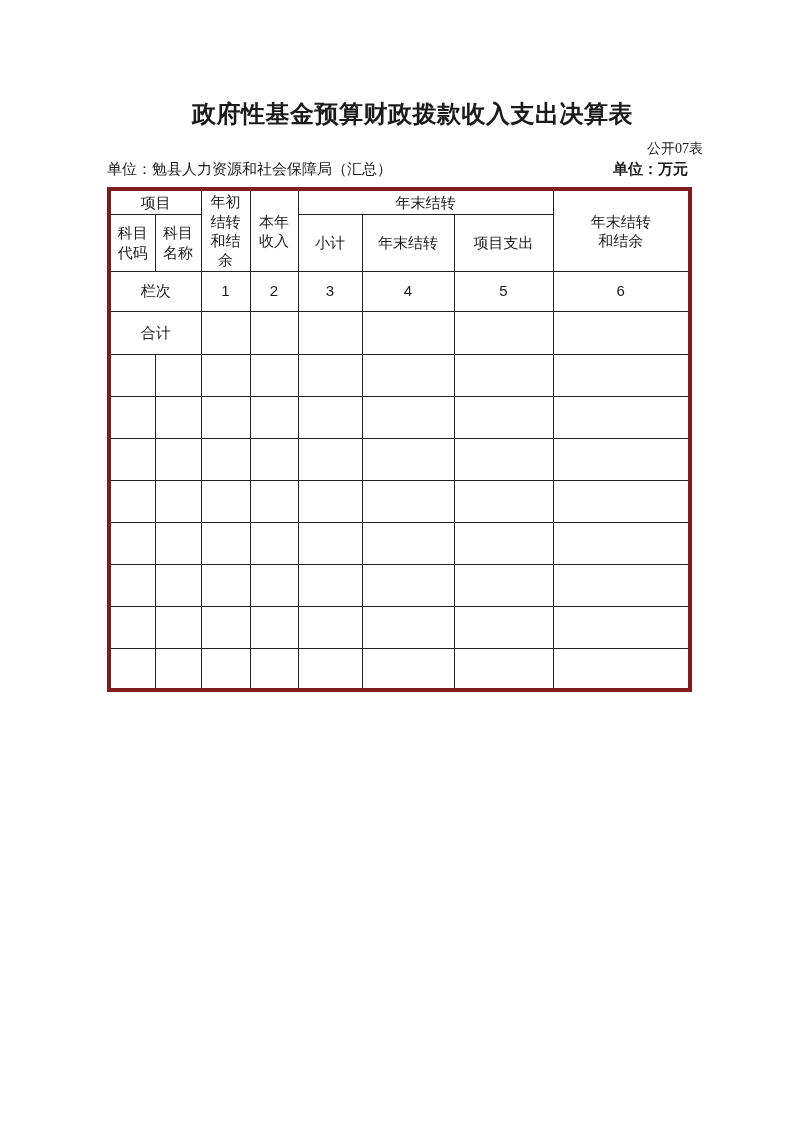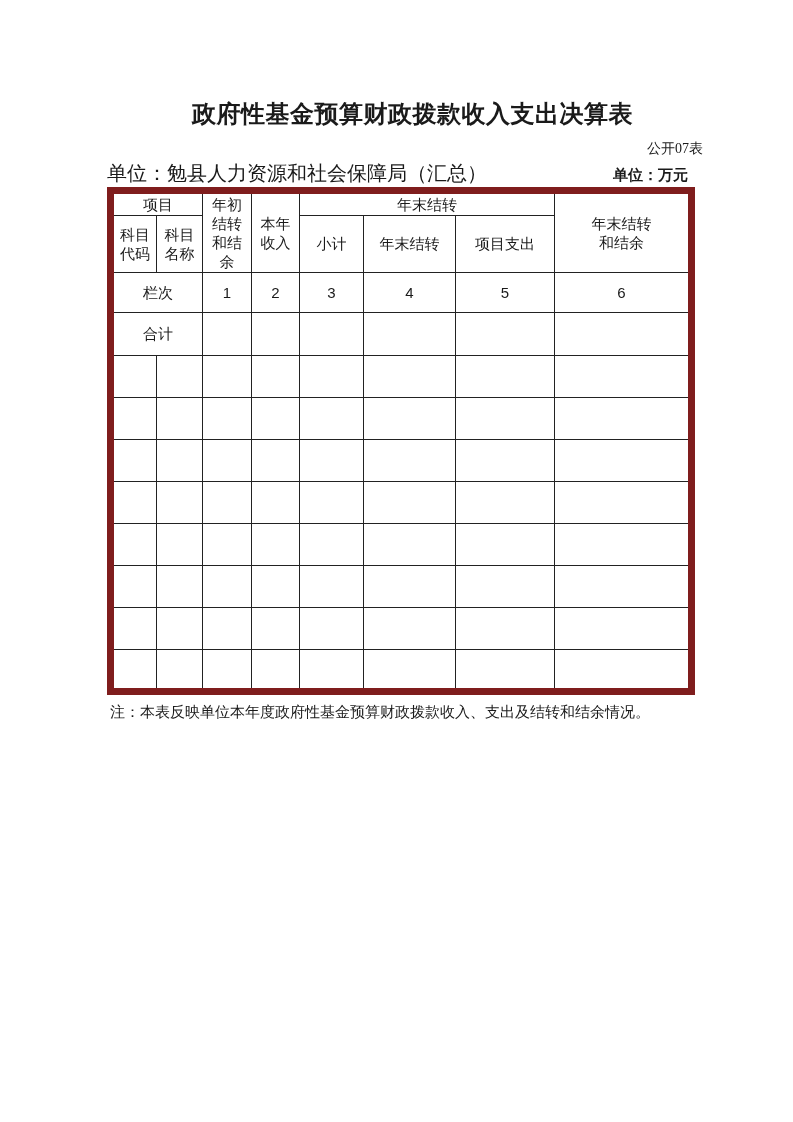--- a/index.html
+++ b/index.html
@@ -36,36 +36,36 @@
   .unit-row {
     position: absolute;
     top: 160px;
     left: 107px;
     width: 581px;
     display: flex;
     justify-content: space-between;
     align-items: baseline;
   }
   .unit-left {
-    font-size: 20px;
+    font-size: 15px;
     font-family: "Liberation Serif", serif;
   }
   .unit-right {
     font-size: 15px;
     font-weight: bold;
     font-family: "Liberation Sans", sans-serif;
   }
   table.grid {
     position: absolute;
     top: 187px;
     left: 107px;
     width: 581px;
     border-collapse: collapse;
     table-layout: fixed;
-    border: 7px solid #7f1d1d;
+    border: 4px solid #7f1d1d;
   }
   table.grid td {
     border: 1px solid #222222;
     text-align: center;
     vertical-align: middle;
     font-size: 15px;
     line-height: 1.28;
     padding: 0 2px;
     overflow: hidden;
   }
@@ -226,15 +226,14 @@
           <td></td>
           <td></td>
           <td></td>
           <td></td>
           <td></td>
           <td></td>
         </tr>
       </tbody>
   </table>
 
-  <div class="note">注：本表反映单位本年度政府性基金预算财政拨款收入、支出及结转和结余情况。</div>
 
 </div>
 
 </body></html>

